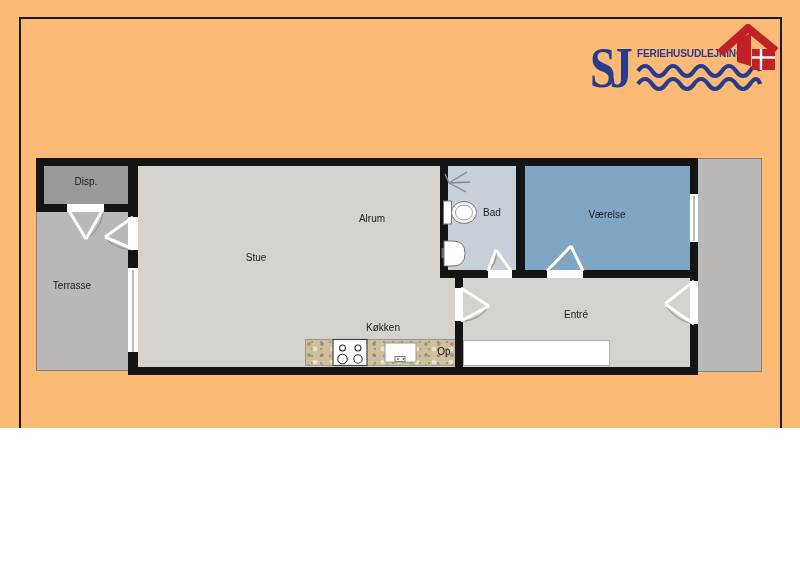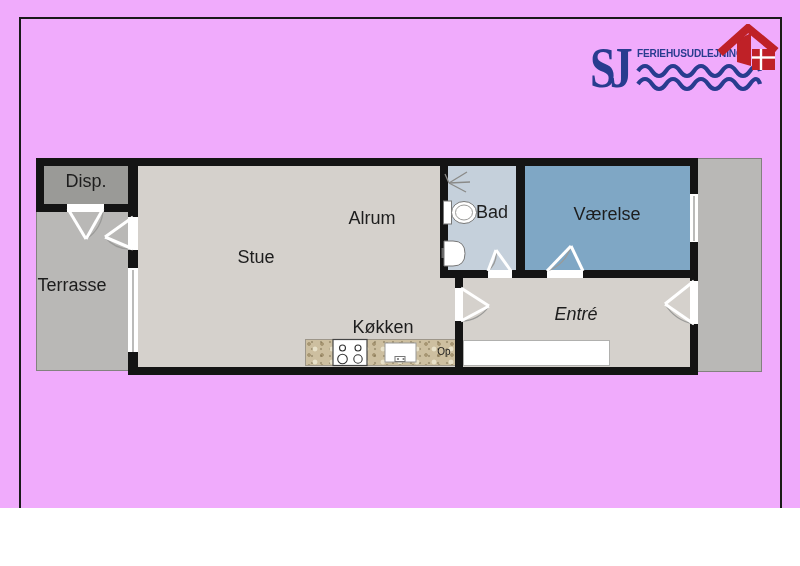--- a/index.html
+++ b/index.html
@@ -1,22 +1,22 @@
 <!DOCTYPE html>
 <html><head>
 <meta charset="utf-8">
 <style>
   html,body{margin:0;padding:0;background:#fff;}
-  #page{position:relative;width:800px;height:508px;background:#f0abfc;overflow:hidden;
+  #page{position:relative;width:800px;height:428px;background:#fdba74;overflow:hidden;
         font-family:"Liberation Sans",sans-serif;}
   .abs{position:absolute;}
   .wall{position:absolute;background:#141414;}
   .gap{position:absolute;background:#ffffff;}
   .room-label{position:absolute;transform:translate(-50%,-50%);
-              font-size:18px;color:#1d1d1d;white-space:nowrap;}
+              font-size:10px;color:#1d1d1d;white-space:nowrap;}
   #page-border{position:absolute;left:19px;top:17px;width:759px;height:527px;
                border:2px solid #1a1a1a;}
   #footer-text{position:absolute;left:30px;top:523px;font-size:13.5px;color:#111;}
   
   #logo-initials{position:absolute;left:590px;top:40px;
      font-family:"Liberation Serif",serif;font-weight:bold;font-size:56px;
      line-height:1;color:#283c8f;letter-spacing:-7px;transform:scaleX(.82);
      transform-origin:left top;}
   #logo-company{position:absolute;left:637px;top:47px;font-size:11.5px;font-weight:bold;
      color:#283c8f;letter-spacing:-.2px;transform:scaleX(.88);transform-origin:left top;
@@ -166,18 +166,18 @@
       <circle cx="403.5" cy="359" r="1.1" fill="#777"></circle>
     </g>
   </svg>
 
   <div class="room-label" style="left:86px;top:181px;">Disp.</div>
   <div class="room-label" style="left:72px;top:285px;text-align:right;">Terrasse</div>
   <div class="room-label" style="left:256px;top:257px;text-align:center;">Stue</div>
   <div class="room-label" style="left:372px;top:218px;">Alrum</div>
   <div class="room-label" style="left:492px;top:212px;">Bad</div>
   <div class="room-label" style="left:607px;top:214px;">Værelse</div>
-  <div class="room-label" style="left:576px;top:314px;font-style:italic;">Entré</div>
+  <div class="room-label" style="left:576px;top:314px;">Entré</div>
   <div class="room-label" style="left:383px;top:327px;">Køkken</div>
   <div class="room-label" style="left:444px;top:351px;font-size:10px;">Op</div>
 
 
 </div>
 
 </body></html>

